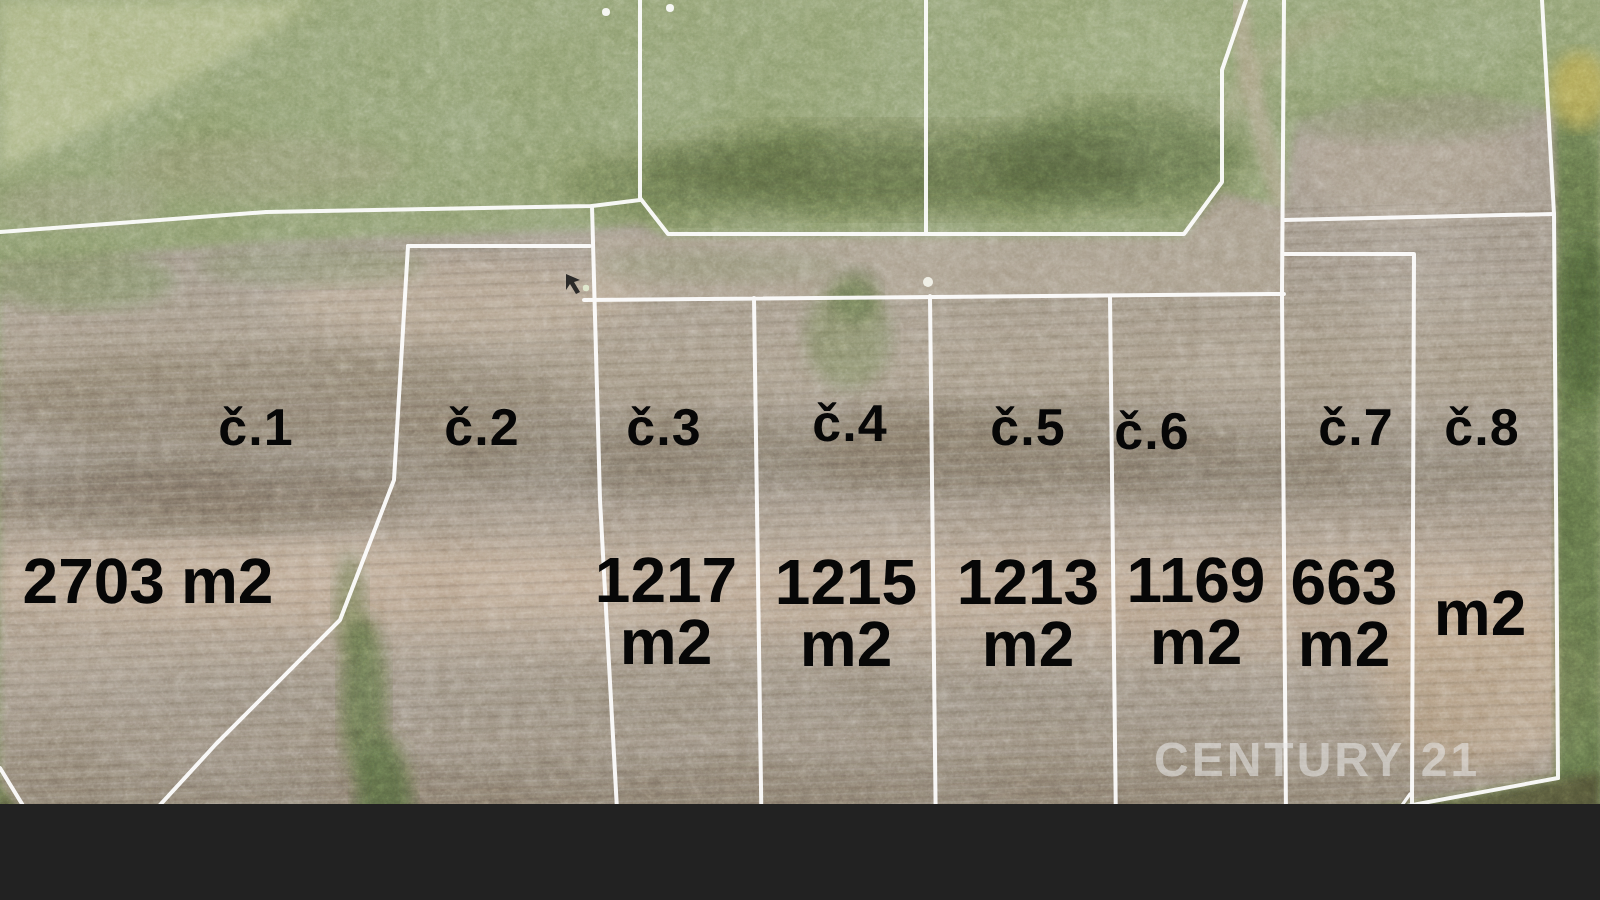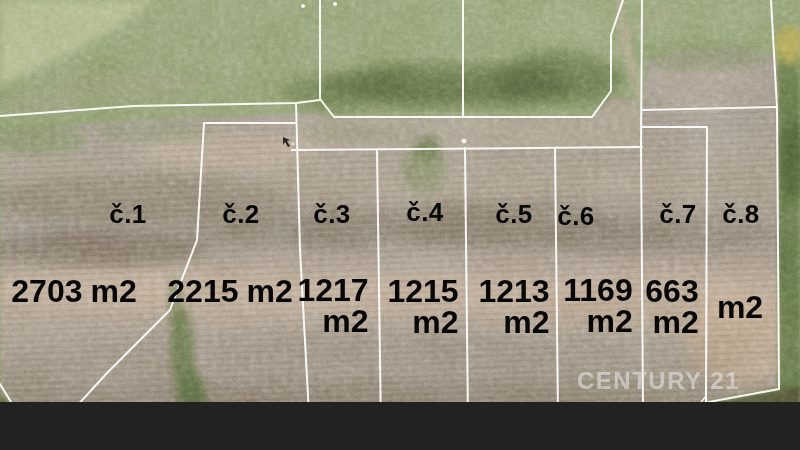--- a/index.html
+++ b/index.html
@@ -13,21 +13,21 @@
   .blend-soft    { mix-blend-mode:soft-light; }
 
   .lbl {
     position:absolute; transform:translate(-50%,-50%);
     color:#070707; font-weight:bold; white-space:nowrap; text-align:center;
     z-index:5; user-select:none;
   }
   .lbl.num  { font-size:26px; letter-spacing:0.5px; }
   .lbl.area { font-size:32px; }
   .lbl.area.inline span + span { margin-left:8px; }
-  .lbl.area.stacked { line-height:31px;text-align:right; }
+  .lbl.area.stacked { line-height:31px; }
   .lbl.area.stacked span { display:block; }
 
   .watermark {
     position:absolute; left:577px; top:367px; z-index:6;
     font-size:24px; font-weight:bold; letter-spacing:1.5px;
     color:rgba(233,233,233,0.55); white-space:nowrap; user-select:none;
   }
 </style>
 </head>
 <body>
@@ -199,23 +199,20 @@
   <div class="lbl num" style="left:332px; top:214px">č.3</div>
   <div class="lbl num" style="left:425px; top:212px">č.4</div>
   <div class="lbl num" style="left:514px; top:214px">č.5</div>
   <div class="lbl num" style="left:576px; top:216px">č.6</div>
   <div class="lbl num" style="left:678px; top:214px">č.7</div>
   <div class="lbl num" style="left:741px; top:214px">č.8</div>
 
   <div class="lbl area inline" style="left:74px;  top:291px">
     <span>2703</span><span>m2</span>
   </div>
-  <div class="lbl area inline" style="left:230px; top:291px">
-    <span>2215</span><span>m2</span>
-  </div>
   <div class="lbl area stacked" style="left:333px; top:306px">
     <span>1217</span>
       <span>m2</span>
   </div>
   <div class="lbl area stacked" style="left:423px; top:307px">
     <span>1215</span>
       <span>m2</span>
   </div>
   <div class="lbl area stacked" style="left:514px; top:307px">
     <span>1213</span>

